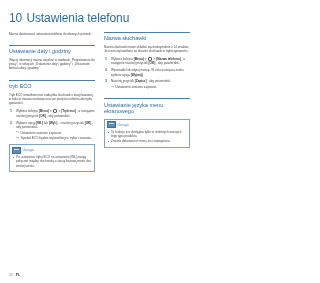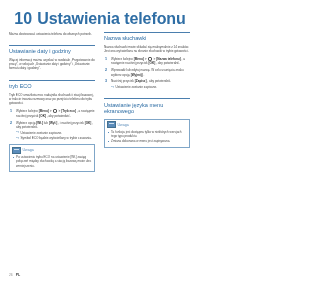--- a/index.html
+++ b/index.html
@@ -27,25 +27,25 @@
     gap: 9px;
     align-items: flex-start;
   }
   .col {
     width: 86px;
     flex: 0 0 86px;
   }
   
   .chapter-title {
     color: #2f6ea5;
-    font-size: 16px;
+    font-size: 12px;
     line-height: 11.5px;
-    font-weight: bold;
+    font-weight: normal;
     margin: 0 0 7px 0;
-    text-align: center;
+    text-align: left;
     letter-spacing: -0.1px;
   }
   .chapter-title .num {
     margin-right: 1px;
   }
   
   .sec {
     margin-top: 9px;
   }
   .sec:first-child { margin-top: 0; }

